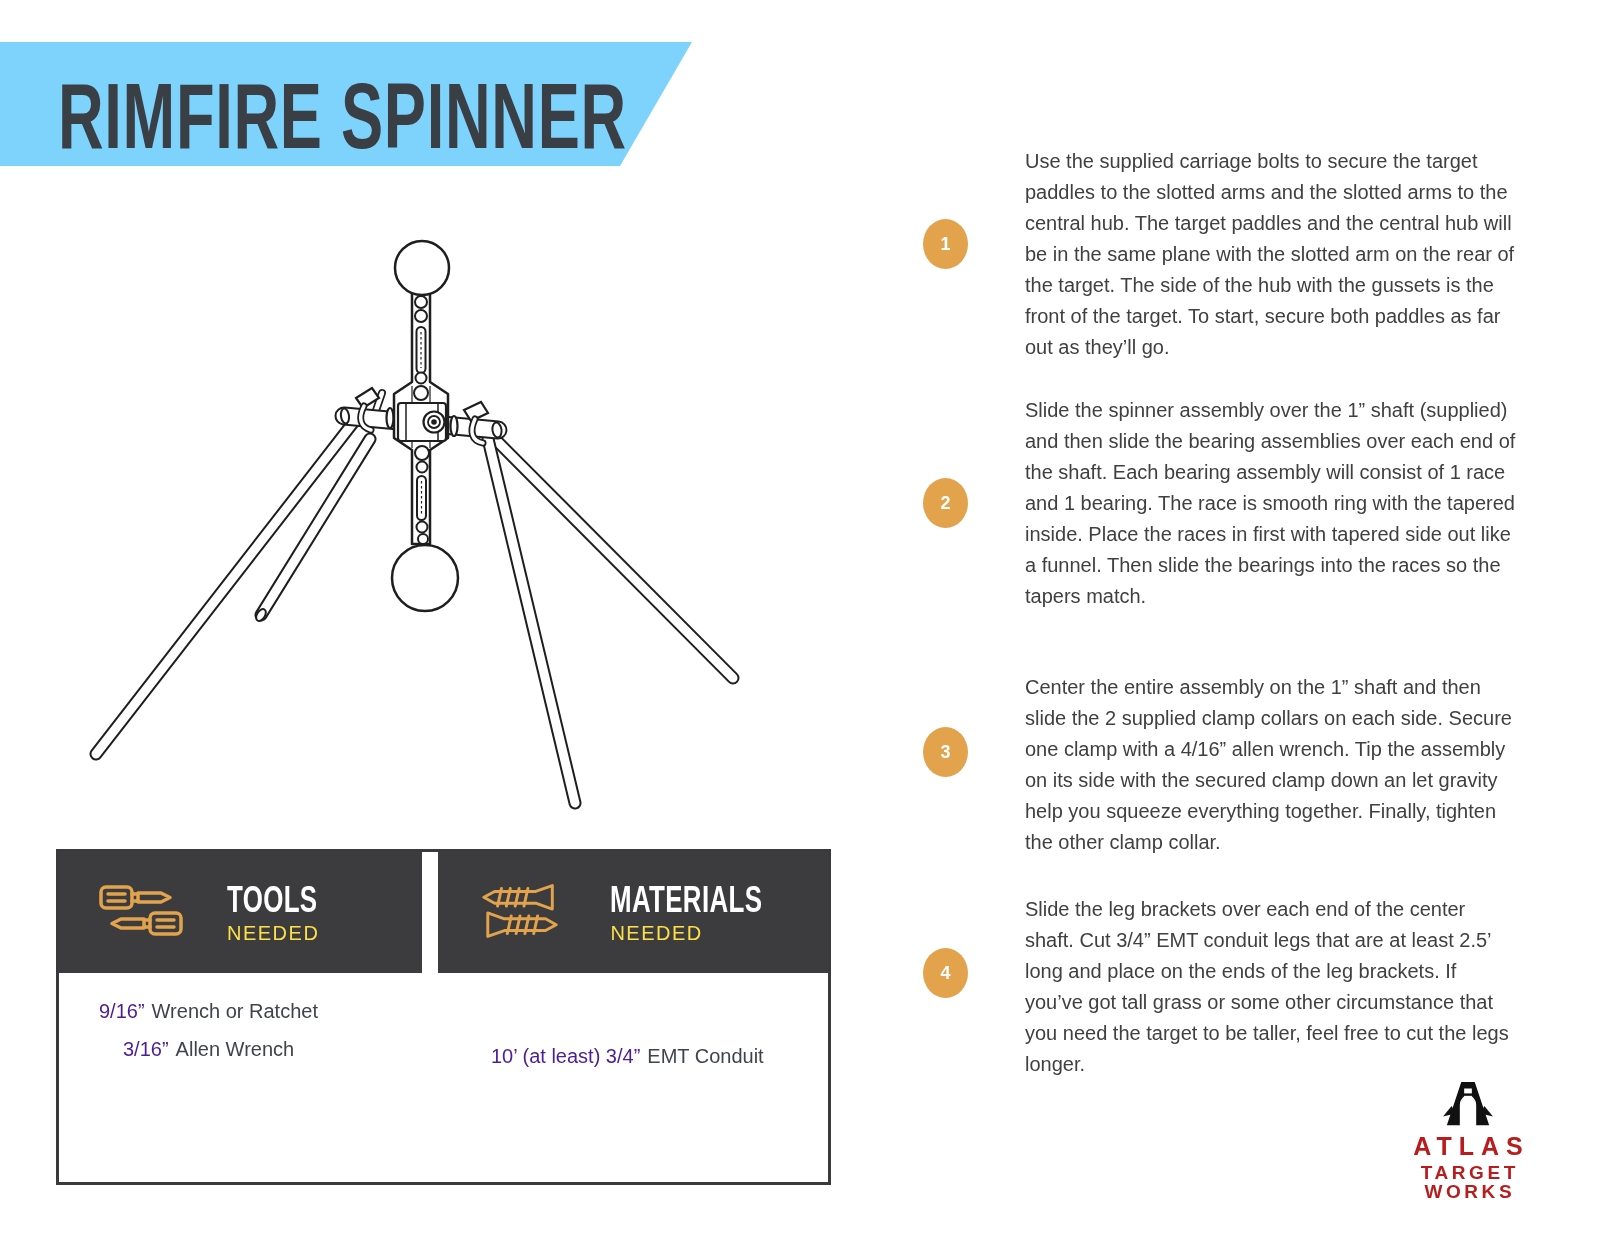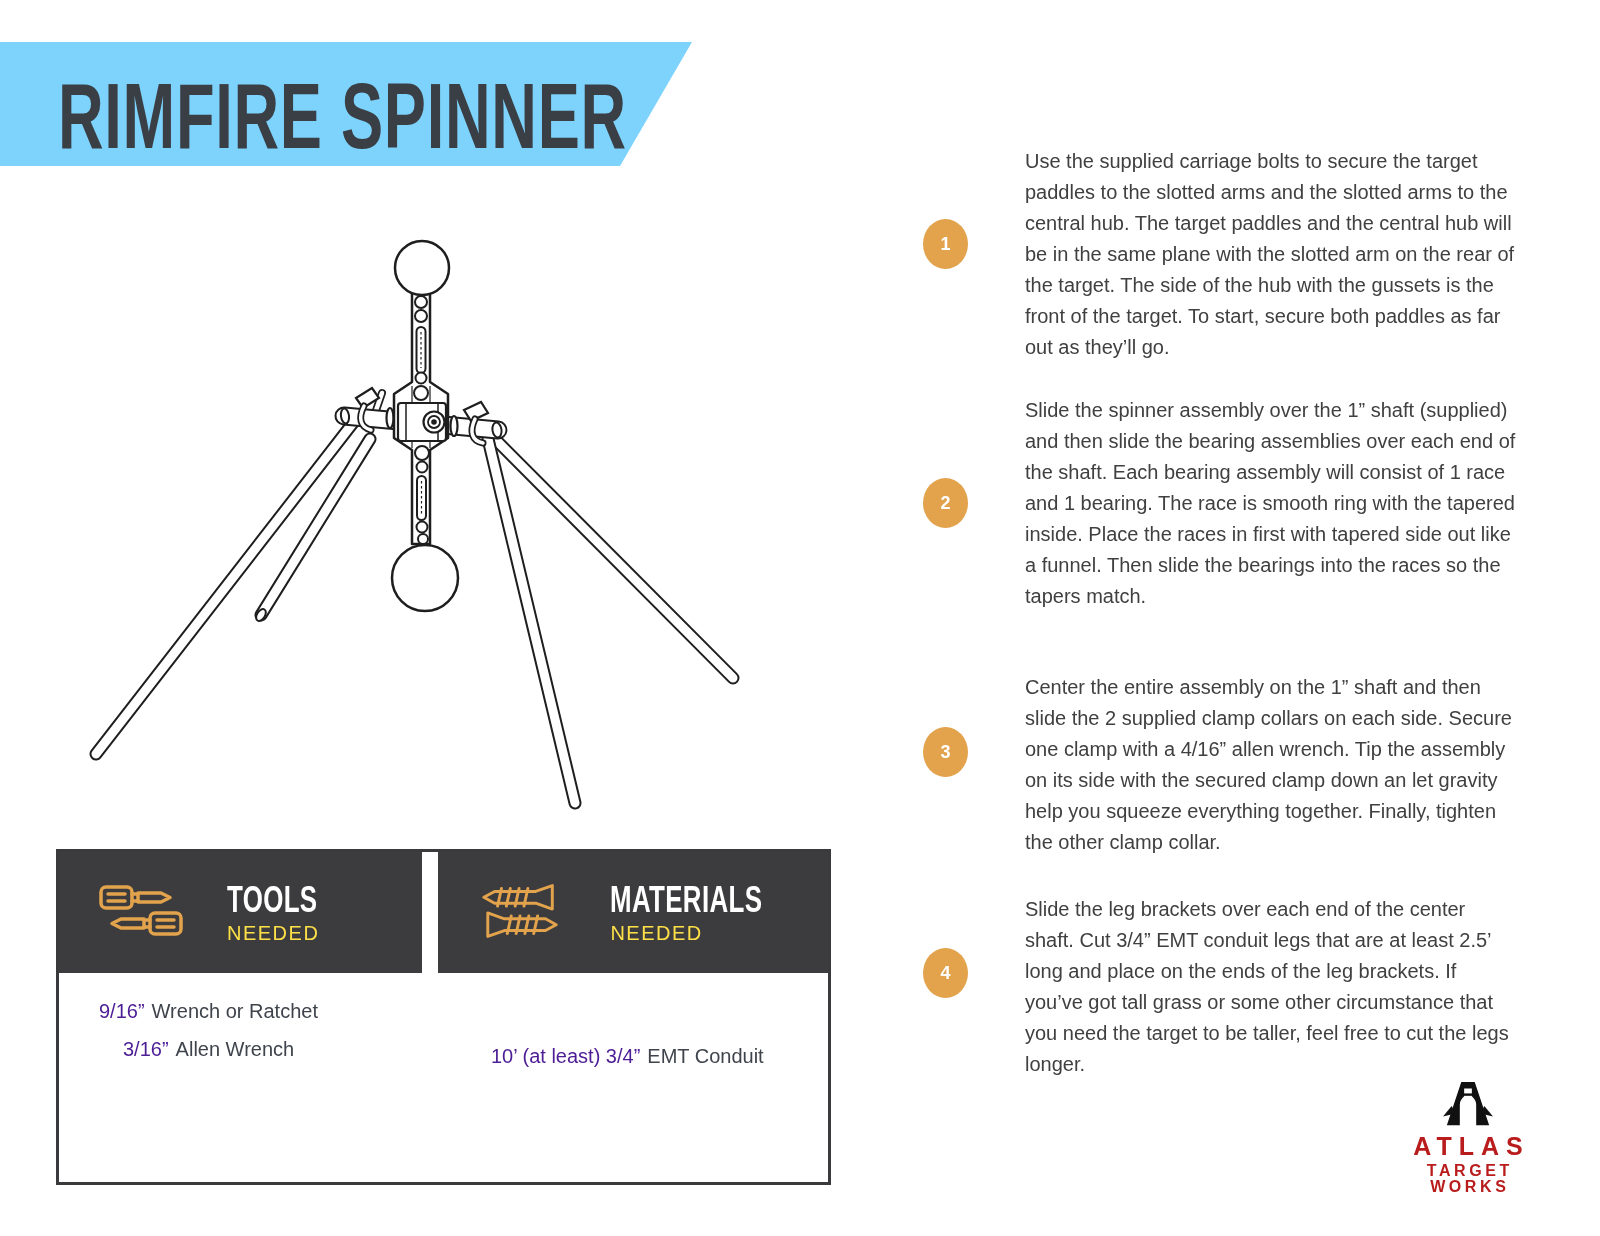--- a/index.html
+++ b/index.html
@@ -49,21 +49,21 @@
   .step-num{
     position:absolute;left:923px;width:45px;height:50px;border-radius:50%;
     background:#E2A34C;color:#ffffff;font-size:18px;font-weight:700;
     display:flex;align-items:center;justify-content:center;
   }
   .sn-1{top:219px;} .sn-2{top:478px;} .sn-3{top:727px;} .sn-4{top:948px;}
   
   .logo{position:absolute;left:1393px;top:1080px;width:150px;text-align:center;color:#b91c1c;}
   .logo-mark{display:block;margin:0 auto;}
   .logo-name{font-size:25px;font-weight:700;letter-spacing:7px;margin-top:6px;margin-right:-7px;line-height:1;}
-  .logo-sub{font-size:16px;font-weight:700;letter-spacing:3.6px;margin-top:4px;margin-right:-3.6px;line-height:1;}
+  .logo-sub{font-size:19px;font-weight:700;letter-spacing:3.6px;margin-top:4px;margin-right:-3.6px;line-height:1;}
 </style>
 </head>
 <body>
 
 <div class="page">
 
   <div class="banner">
     <span class="title">RIMFIRE SPINNER</span>
   </div>
 

